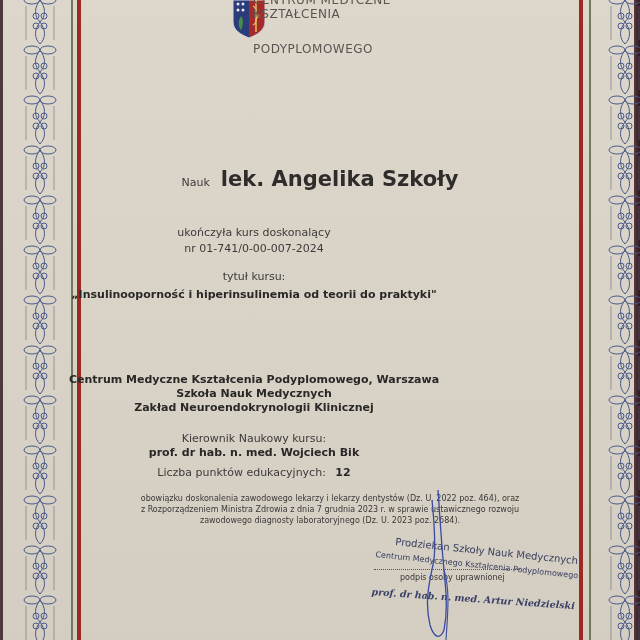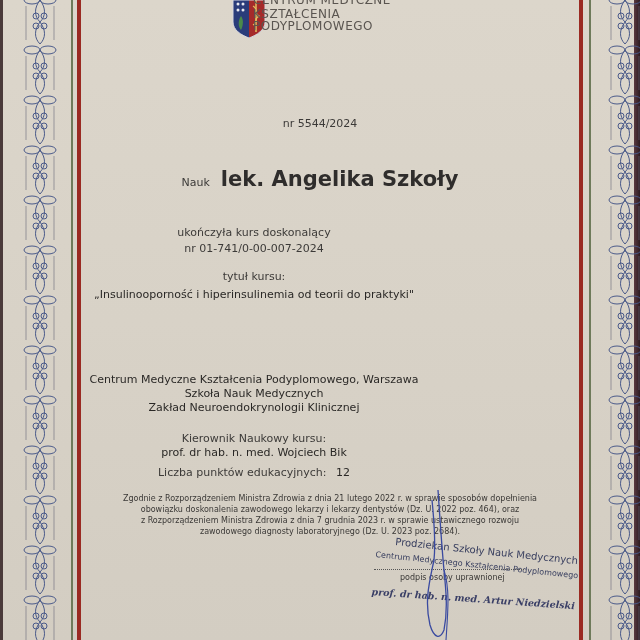--- a/index.html
+++ b/index.html
@@ -25,29 +25,29 @@
   .red-l { left: 77px; width: 4px; background: #9a2a22; }
   .red-r { left: 579px; width: 4px; background: #9a2a22; }
   .green-r { left: 589px; width: 2px; background: #6e7a5a; }
   .logo { position: absolute; left: 231px; top: 0; width: 36px; height: 38px; }
   .org-name {
     position: absolute; left: 253px; top: 0; text-align: left;
     font-size: 12px; letter-spacing: 0.5px; color: #5a5550; line-height: 16px;
   }
   .org-name .line0 { position:absolute; top:-8px; left:0; white-space:nowrap; }
   .org-name .line1 { position:absolute; top:6px; left:0; white-space:nowrap; }
-  .org-name .line2 { position:absolute; top:18px; left:0; white-space:nowrap; }
+  .org-name .line2 { position:absolute; top:41px; left:0; white-space:nowrap; }
 
   .title { position:absolute; left:0; width:640px; top:66px; text-align:center; font-size:36px; font-weight:bold; color:#2f2d2c; letter-spacing:0.5px; }
   .nr { position:absolute; left:0; width:640px; top:117px; text-align:center; font-size:11px; color:#3c3a38; }
   .name-row { position:absolute; left:0; width:640px; top:167px; text-align:center; }
   .pani { font-size:11px; color:#3c3a38; margin-right:6px; }
   .name { font-size:21px; font-weight:bold; color:#2f2d2c; }
   .t { position:absolute; left:0; width:508px; text-align:center; font-size:11px; color:#3c3a38; }
-  .b { font-weight:normal; color:#2a2826; }
+  .b { font-weight:bold; color:#2a2826; }
   .legal { position:absolute; left:120px; width:420px; top:493px; text-align:center; font-size:8px; line-height:11px; color:#3a3836; }
 
   .stamp { position:absolute; left:376px; top:536px; color:#3a4060; font-family:"DejaVu Sans", sans-serif; }
   .stamp1 { position:absolute; left:20px; top:0; font-size:10px; transform: rotate(6deg); transform-origin:left top; white-space:nowrap; }
   .stamp2 { position:absolute; left:0; top:14px; font-size:8px; transform: rotate(6deg); transform-origin:left top; white-space:nowrap; }
   .dots { position:absolute; left:374px; top:569px; width:150px; border-bottom:1px dotted #555; }
   .sig-caption { position:absolute; left:400px; top:573px; font-size:8px; color:#3a3836; }
   .signer { position:absolute; left:372px; top:586px; font-family:"DejaVu Serif", serif; font-style:italic; font-weight:bold; font-size:9.5px; color:#3a3f66; transform: rotate(4deg); transform-origin:left top; white-space:nowrap; }
   .signature { position:absolute; left:400px; top:480px; width:90px; height:160px; }
 </style>
@@ -119,21 +119,20 @@
     <line x1="25" y1="0" x2="25" y2="32" stroke="#e0c060" stroke-width="1.5"></line>
     <path d="M22 6 C28 9 22 13 28 16 C22 19 28 22 22 25" fill="none" stroke="#e0c060" stroke-width="1.2"></path>
     <path d="M2 0 H34 V22 C34 30 26 35 18 38 C10 35 2 30 2 22 Z" fill="none" stroke="#d8d8e0" stroke-width="1"></path>
   </svg>
   <div class="org-name">
     <div class="line0">CENTRUM MEDYCZNE</div>
     <div class="line1">KSZTAŁCENIA</div>
     <div class="line2">PODYPLOMOWEGO</div>
   </div>
 
-  <div class="nr">nr 5544/2024</div>
 
   <div class="name-row">
     <span class="pani">Nauk</span>
     <span class="name">lek. Angelika Szkoły</span>
   </div>
 
   <div class="t" style="top:226px">ukończyła kurs doskonalący</div>
   <div class="t" style="top:242px">nr 01-741/0-00-007-2024</div>
 
   <div class="t" style="top:270px">tytuł kursu:</div>
@@ -146,21 +145,20 @@
 
   <div class="t b" style="top:401px">Zakład Neuroendokrynologii Klinicznej</div>
   <div class="t b" style="top:446px">prof. dr hab. n. med. Wojciech Bik</div>
 
   <div class="t" style="top:466px">
     <span>Liczba punktów edukacyjnych:</span>
     <span class="b" style="margin-left:6px">12</span>
   </div>
 
   <div class="legal">
-    <div>Zgodnie z Rozporządzeniem Ministra Zdrowia z dnia 21 lutego 2022 r. w sprawie sposobów dopełnienia</div>
     <div>obowiązku doskonalenia zawodowego lekarzy i lekarzy dentystów (Dz. U. 2022 poz. 464), oraz</div>
     <div>z Rozporządzeniem Ministra Zdrowia z dnia 7 grudnia 2023 r. w sprawie ustawicznego rozwoju</div>
     <div>zawodowego diagnosty laboratoryjnego (Dz. U. 2023 poz. 2684).</div>
   </div>
 
   <div class="stamp">
     <div class="stamp1">Prodziekan Szkoły Nauk Medycznych</div>
     <div class="stamp2">Centrum Medycznego Kształcenia Podyplomowego</div>
   </div>
   <div class="dots"></div>

